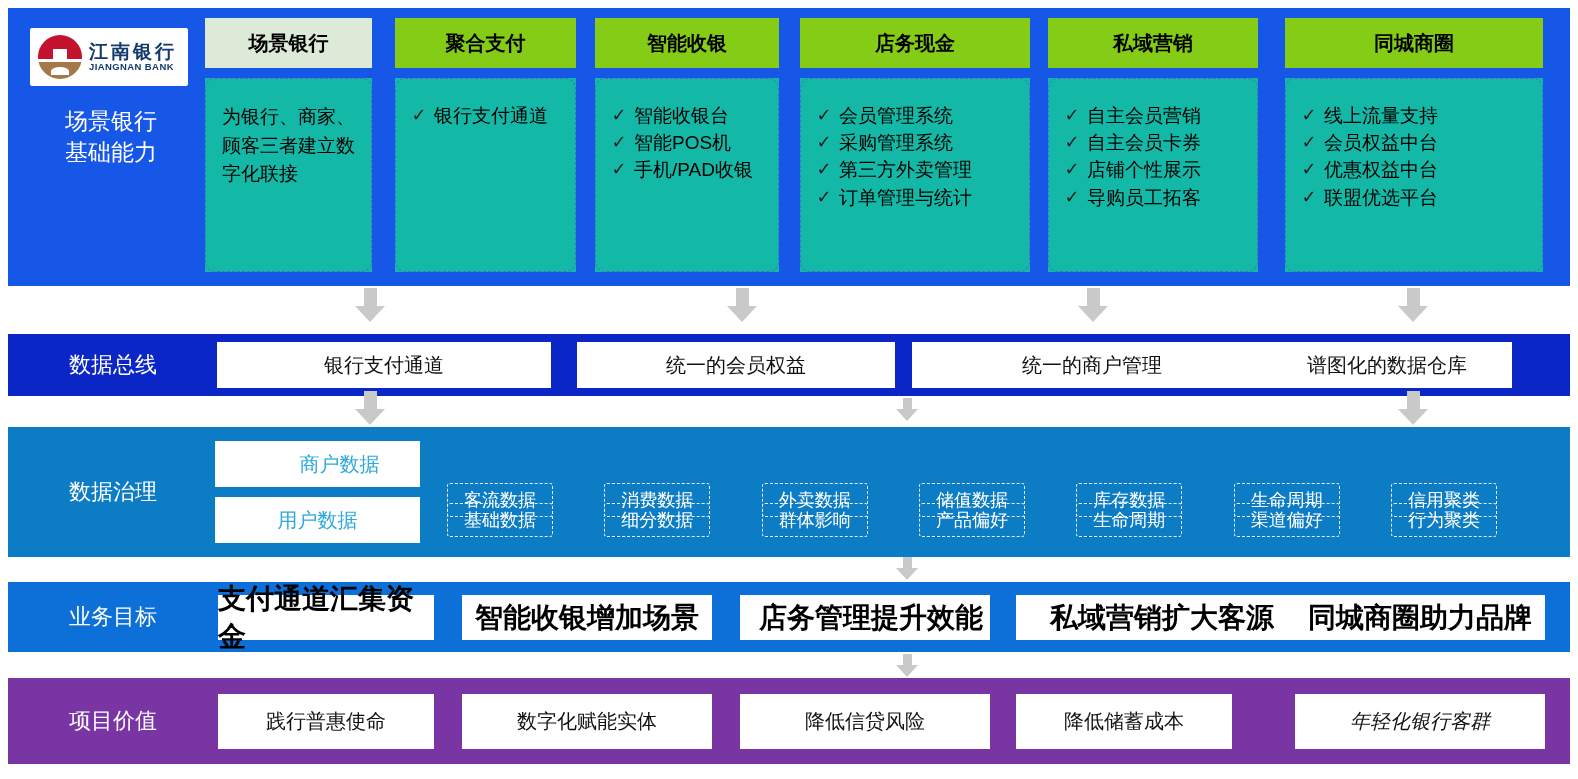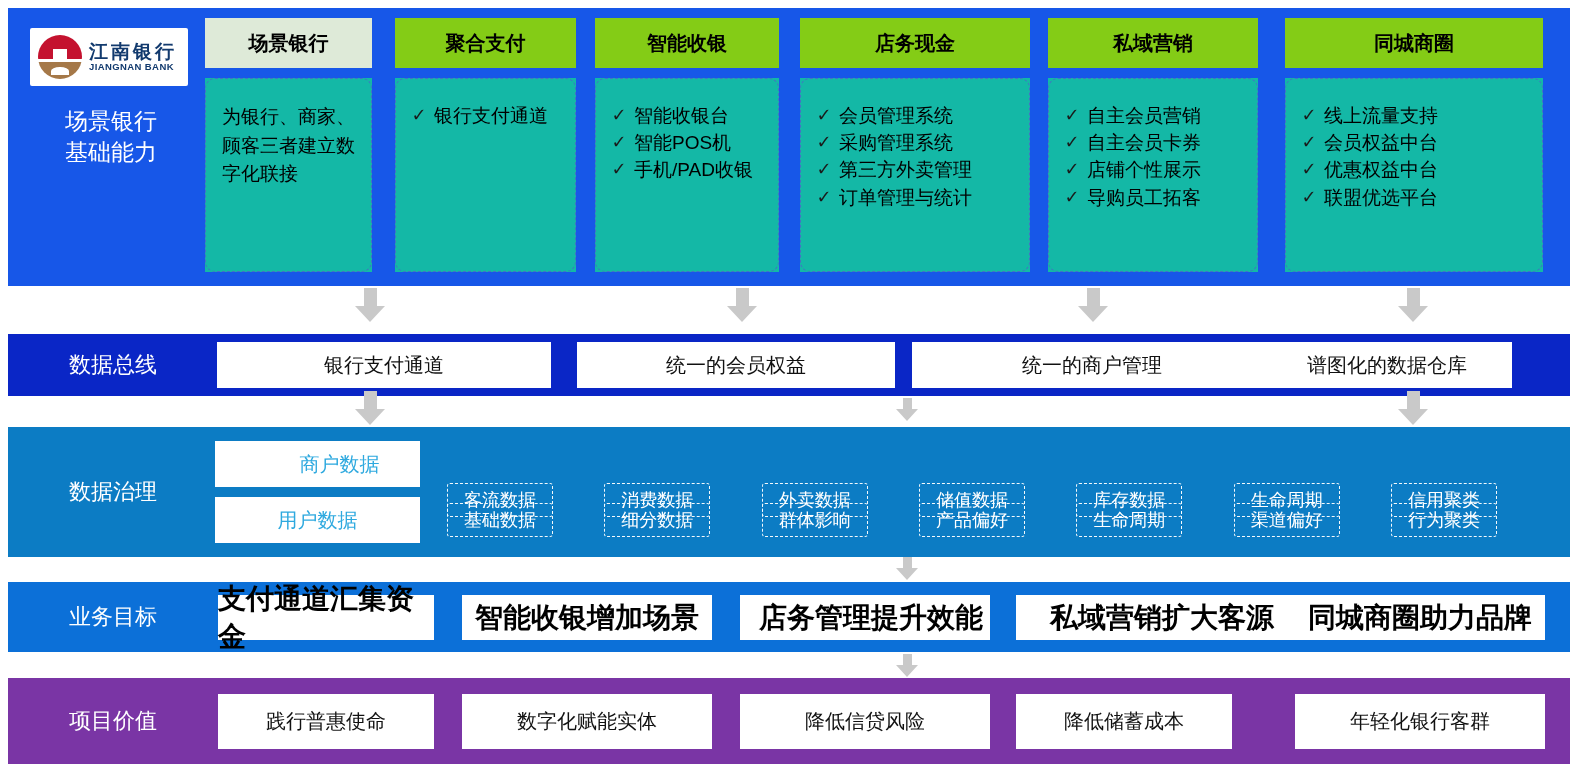--- a/index.html
+++ b/index.html
@@ -277,17 +277,17 @@
       <div class="head"></div>
     </div>
 
   <section class="band band-value">
     <div class="side-label">项目价值</div>
     <div id="value-boxes">
         <div class="value-box" style="left: 210px; width: 216px;">践行普惠使命</div>
         <div class="value-box" style="left: 454px; width: 250px;">数字化赋能实体</div>
         <div class="value-box" style="left: 732px; width: 250px;">降低信贷风险</div>
         <div class="value-box" style="left: 1008px; width: 216px;">降低储蓄成本</div>
-        <div class="value-box" style="left: 1287px; width: 250px;">年轻化银行客群</div>
+        <div class="value-box" style="left: 1287px; width: 250px; font-style: italic;">年轻化银行客群</div>
       </div>
   </section>
 
 </div>
 
 </body></html>

